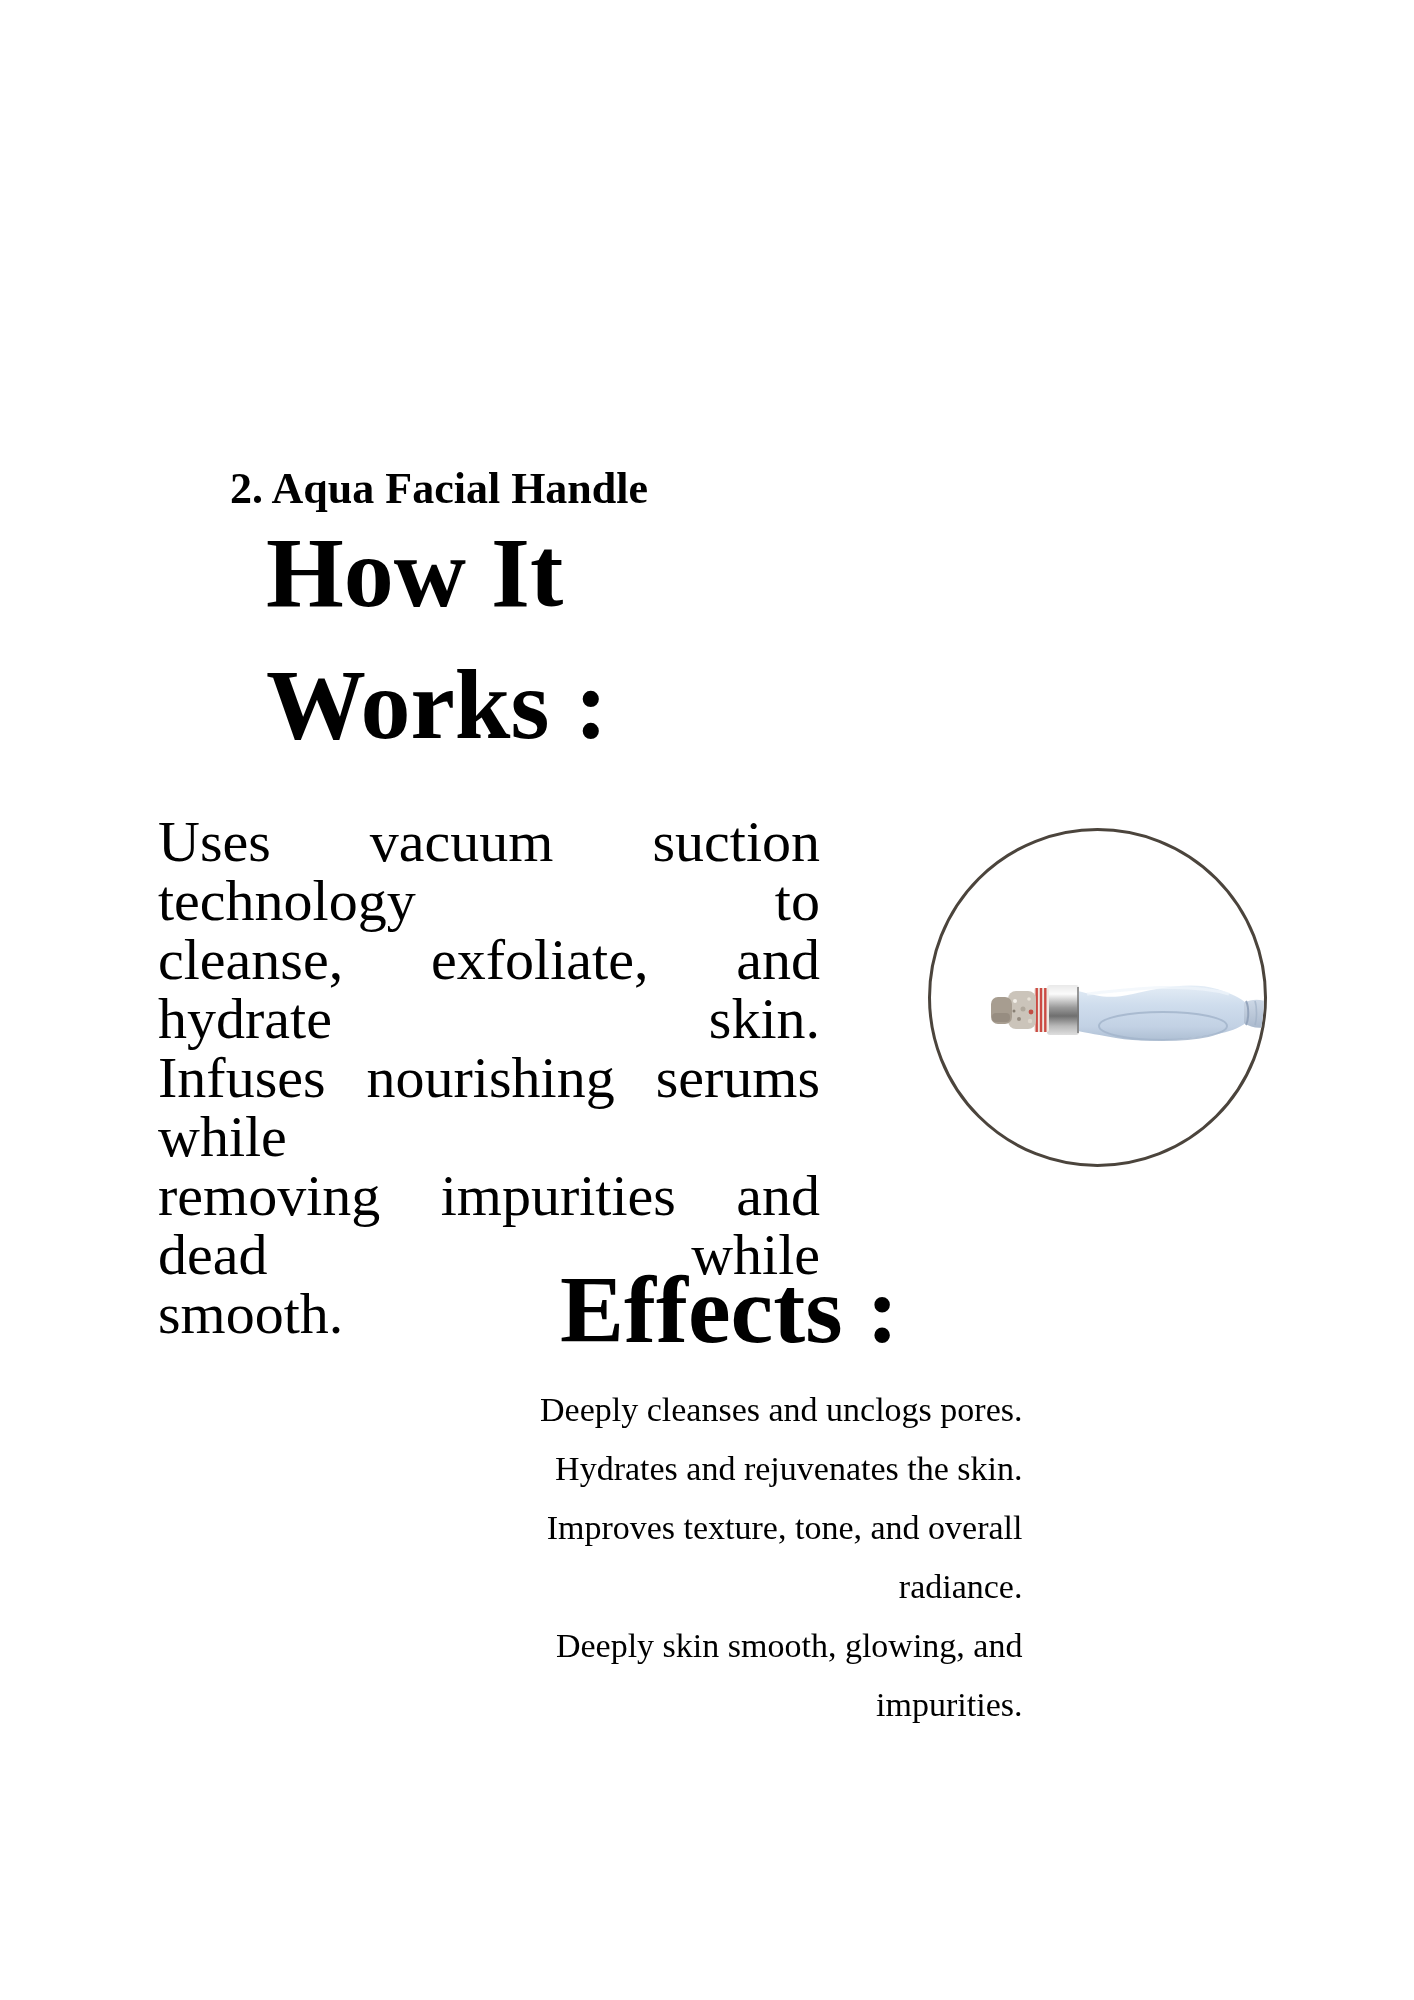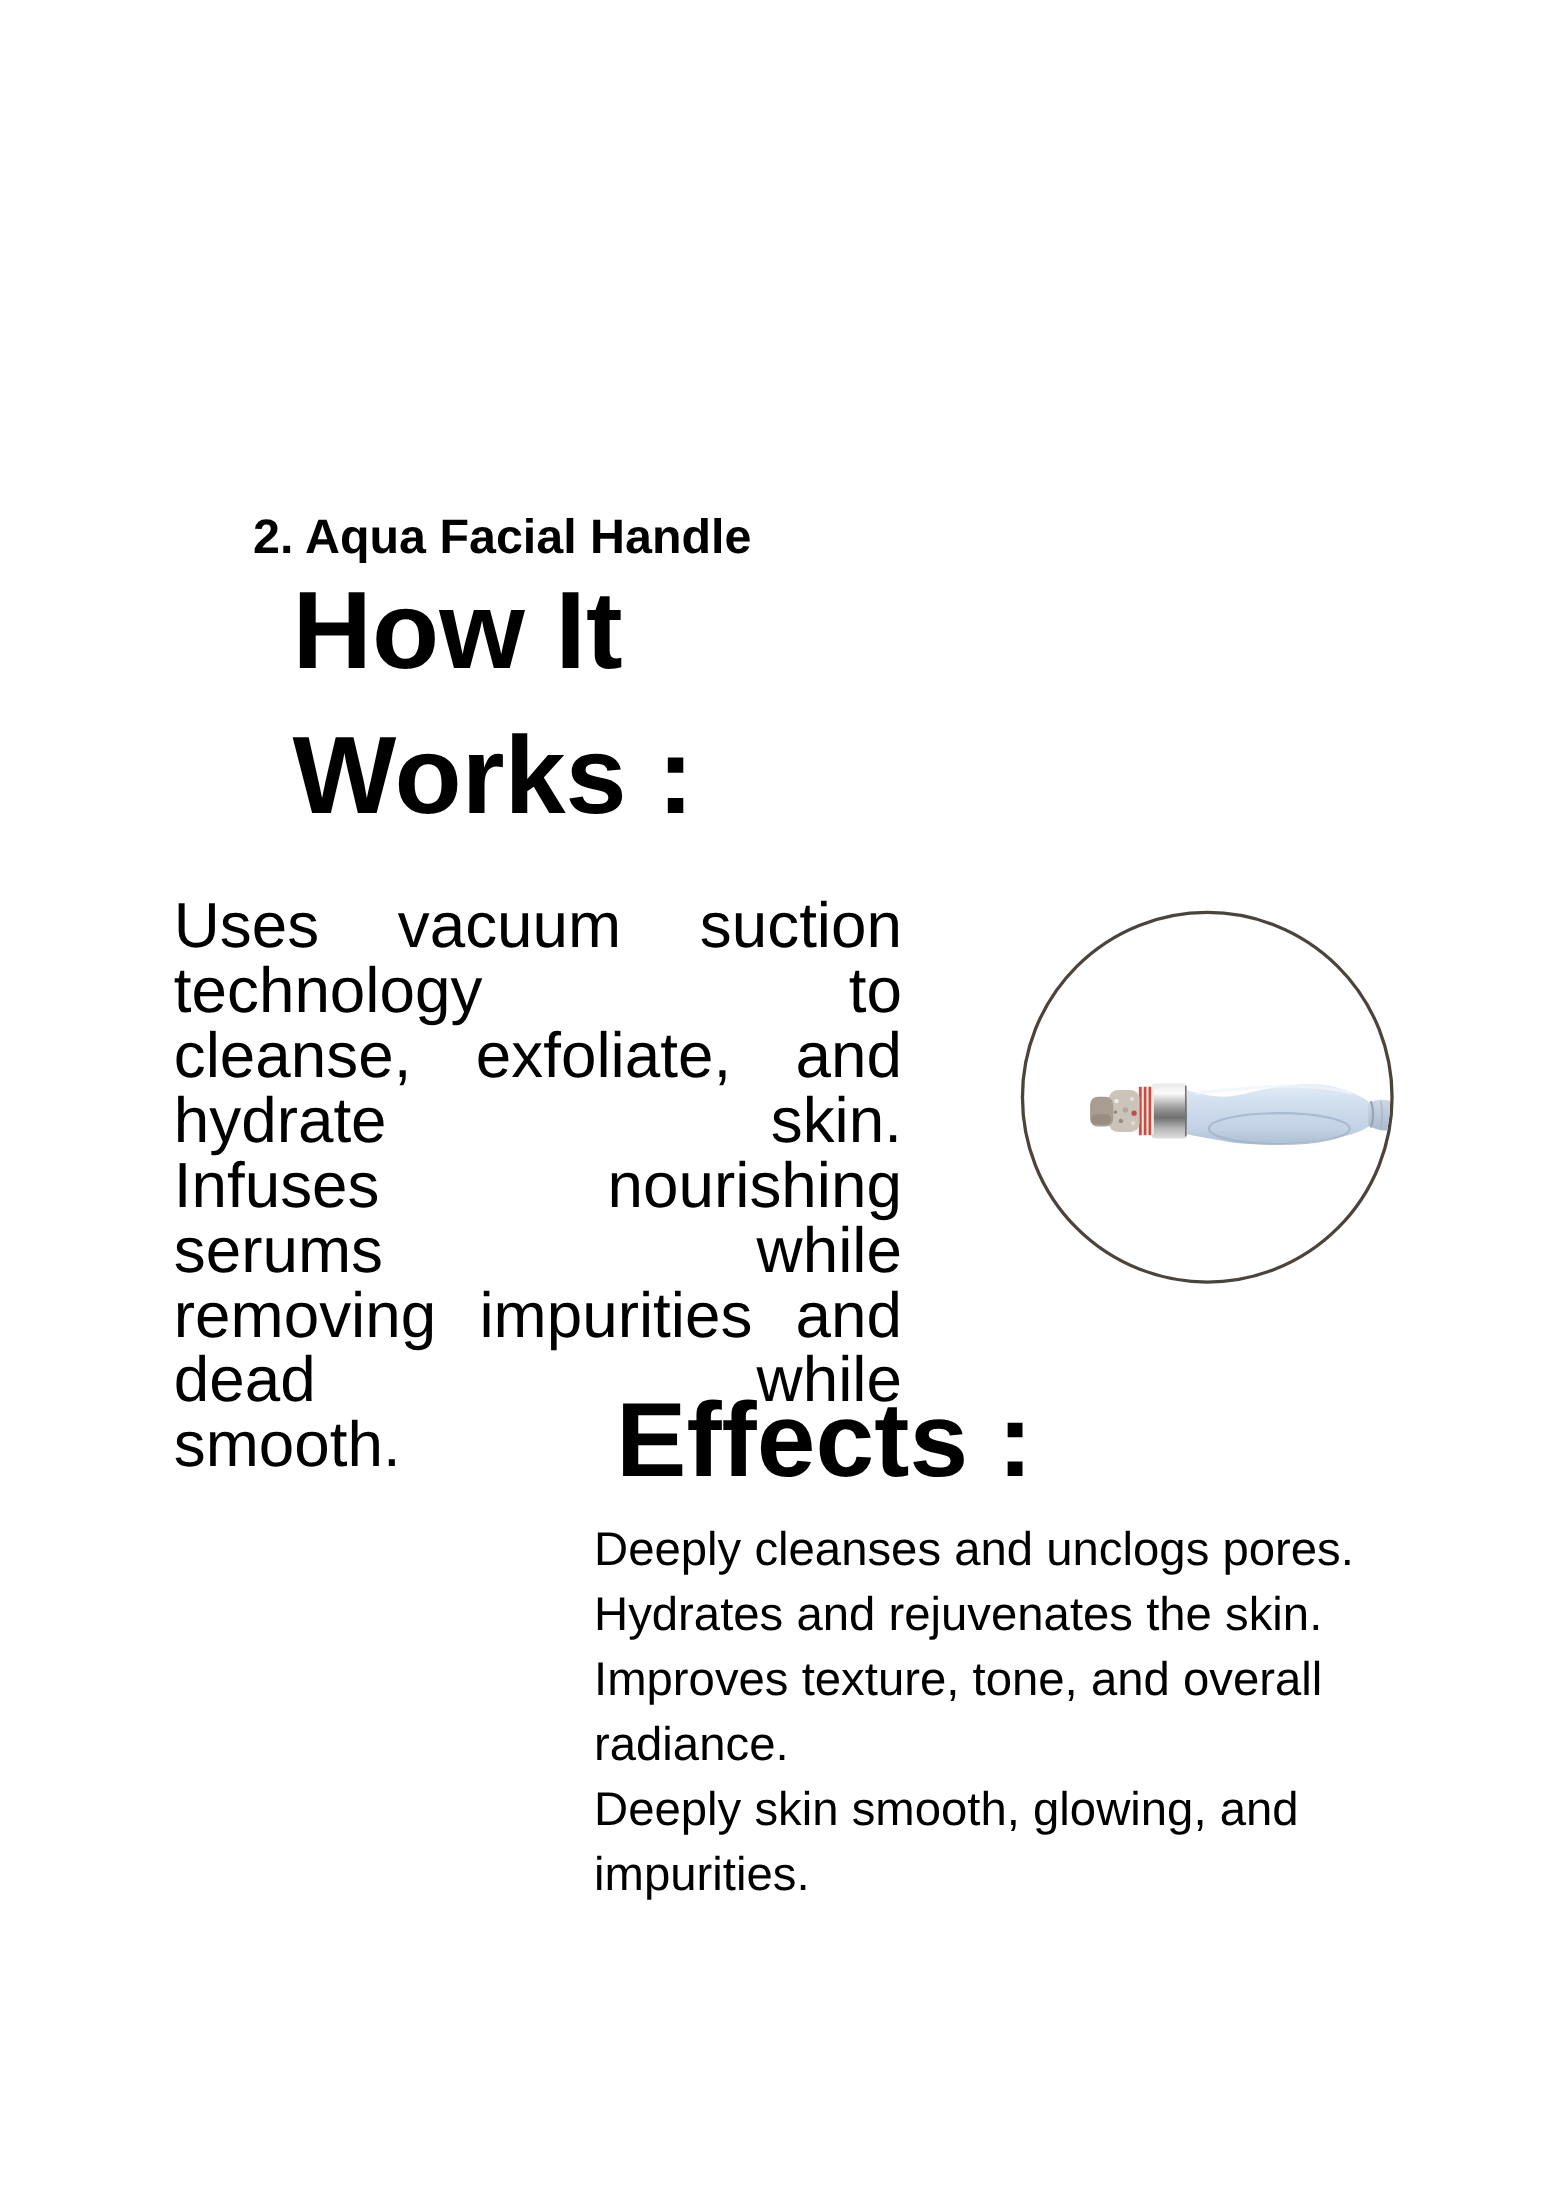--- a/index.html
+++ b/index.html
@@ -3,21 +3,21 @@
 <meta charset="utf-8">
 <title>Page</title>
 <style>
   html, body { margin: 0; padding: 0; background: #ffffff; }
   .page {
     position: relative;
     width: 1414px;
     height: 2000px;
     background: var(--page-bg, #ffffff);
     color: var(--text, #000000);
-    font-family: Liberation Sans, sans-serif;
+    font-family: Liberation Serif, serif;
     overflow: hidden;
   }
   .abs { position: absolute; }
 
   .sec-title {
     left: 230px; top: 464px;
     font-size: 44px; font-weight: 700;
     line-height: 1.15; white-space: nowrap;
   }
   .main-heading {
@@ -42,21 +42,21 @@
   }
   .photo-circle svg { display: block; }
 
   .effects-heading {
     left: 560px; top: 1257px;
     font-size: 96px; font-weight: 700;
     line-height: 1.1; white-space: nowrap;
   }
   .effects-list {
     left: 540px; top: 1380px;
-    font-size: 43px; line-height: 59px;
+    font-size: 34px; line-height: 59px; text-align: right;
   }
   .effects-list .eline { white-space: nowrap; }
 </style>
 </head>
 <body>
 
 <div class="page">
 
   <div class="abs sec-title">2. Aqua Facial Handle</div>
 

